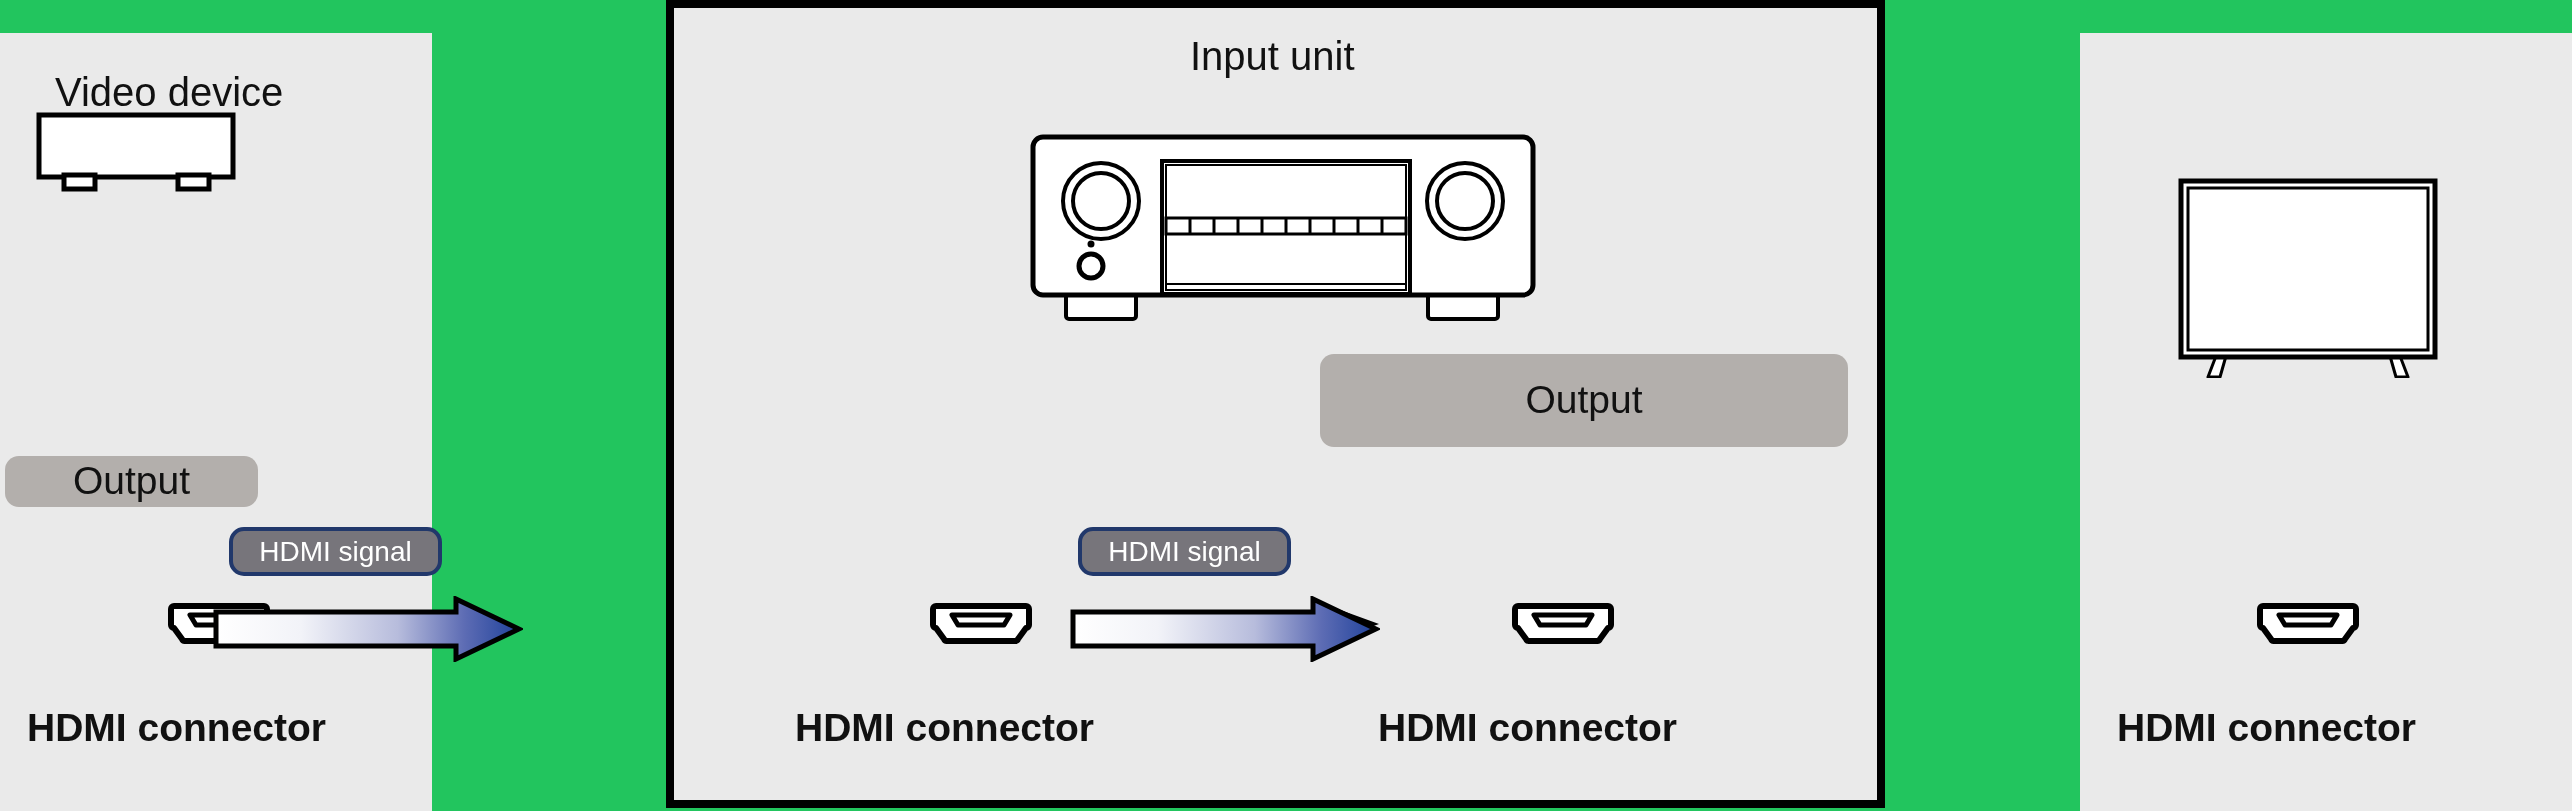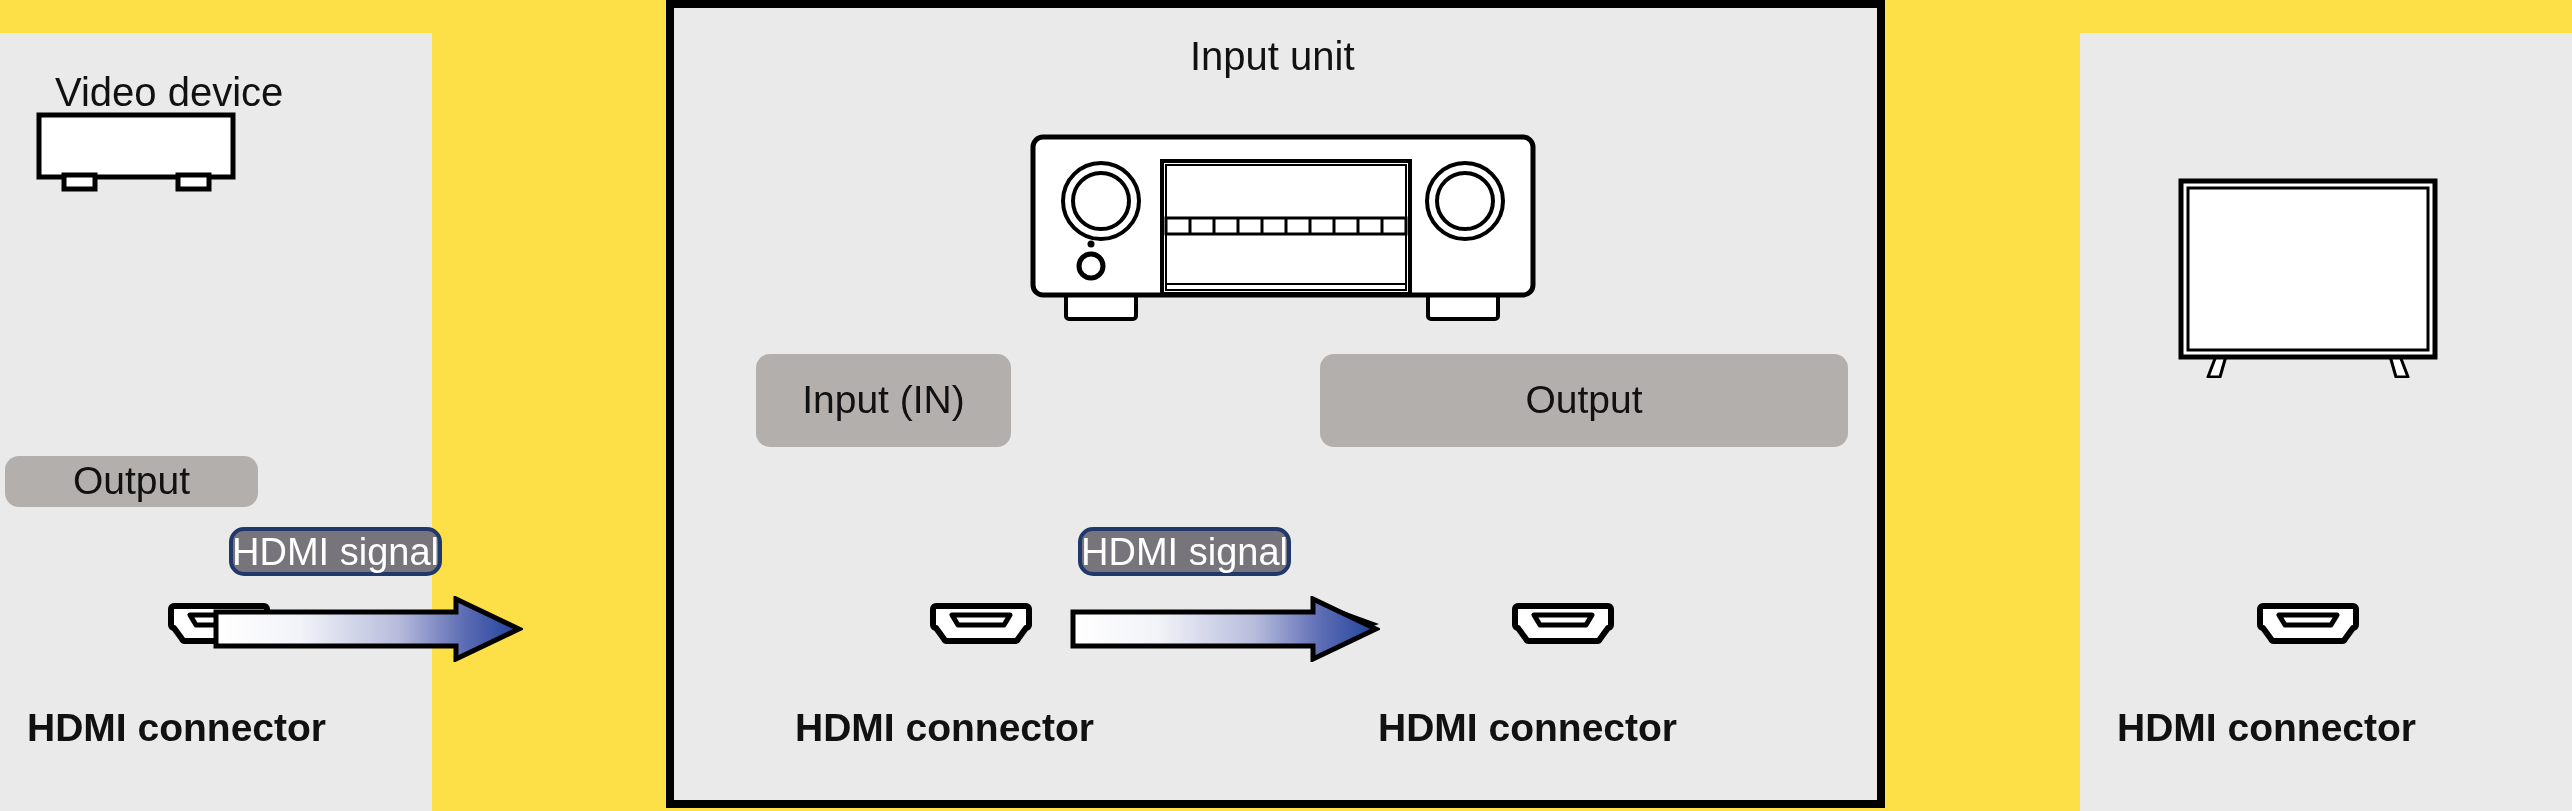--- a/index.html
+++ b/index.html
@@ -7,21 +7,21 @@
     padding: 0;
     background: #ffffff;
   }
   body {
     font-family: "Liberation Sans", sans-serif;
   }
   #stage {
     position: relative;
     width: 2572px;
     height: 811px;
-    background: #fde047;
+    background: #22c55e;
     overflow: hidden;
   }
 
   
   .panel {
     position: absolute;
     background: #eaeaea;
   }
   #panel-left  { left: 0px;    top: 33px; width: 432px;  height: 778px; }
   #panel-right { left: 2080px; top: 33px; width: 492px;  height: 778px; }
@@ -69,21 +69,21 @@
     box-sizing: border-box;
   }
 
   
   .sig-badge {
     position: absolute;
     background: #77757b;
     border: 4px solid #21386b;
     border-radius: 15px;
     color: #ffffff;
-    font-size: 38px;
+    font-size: 28px;
     line-height: 1;
     display: flex;
     align-items: center;
     justify-content: center;
     box-sizing: border-box;
     z-index: 6;
     white-space: nowrap;
   }
 
   
@@ -154,23 +154,20 @@
       <line x1="232" y1="84" x2="232" y2="100"></line>
       <line x1="256" y1="84" x2="256" y2="100"></line>
       <line x1="280" y1="84" x2="280" y2="100"></line>
       <line x1="304" y1="84" x2="304" y2="100"></line>
       <line x1="328" y1="84" x2="328" y2="100"></line>
       <line x1="352" y1="84" x2="352" y2="100"></line>
     </g>
     <line x1="136" y1="150" x2="376" y2="150" stroke="#000" stroke-width="2"></line>
   </svg>
 
-  <div class="chip" style="left:756px; top:354px; width:255px; height:93px;">
-    <span>Input (IN)</span>
-  </div>
 
   <div class="chip" style="left:1320px; top:354px; width:528px; height:93px; flex-direction:column;">
     <span>Output</span>
   </div>
 
   <svg class="hdmi-port" style="left:930px; top:602px;" width="102" height="44" viewBox="0 0 102 44">
     <path d="M6 4 H96 A3 3 0 0 1 99 7 V23 A3 3 0 0 1 96 26 L88 37 A3 3 0 0 1 85 39 H17 A3 3 0 0 1 14 37 L6 26 A3 3 0 0 1 3 23 V7 A3 3 0 0 1 6 4 Z" fill="#ffffff" stroke="#000" stroke-width="6" stroke-linejoin="round"></path>
     <path d="M22 13 H80 L74 23 H28 Z" fill="#ffffff" stroke="#000" stroke-width="5" stroke-linejoin="round"></path>
   </svg>
 

